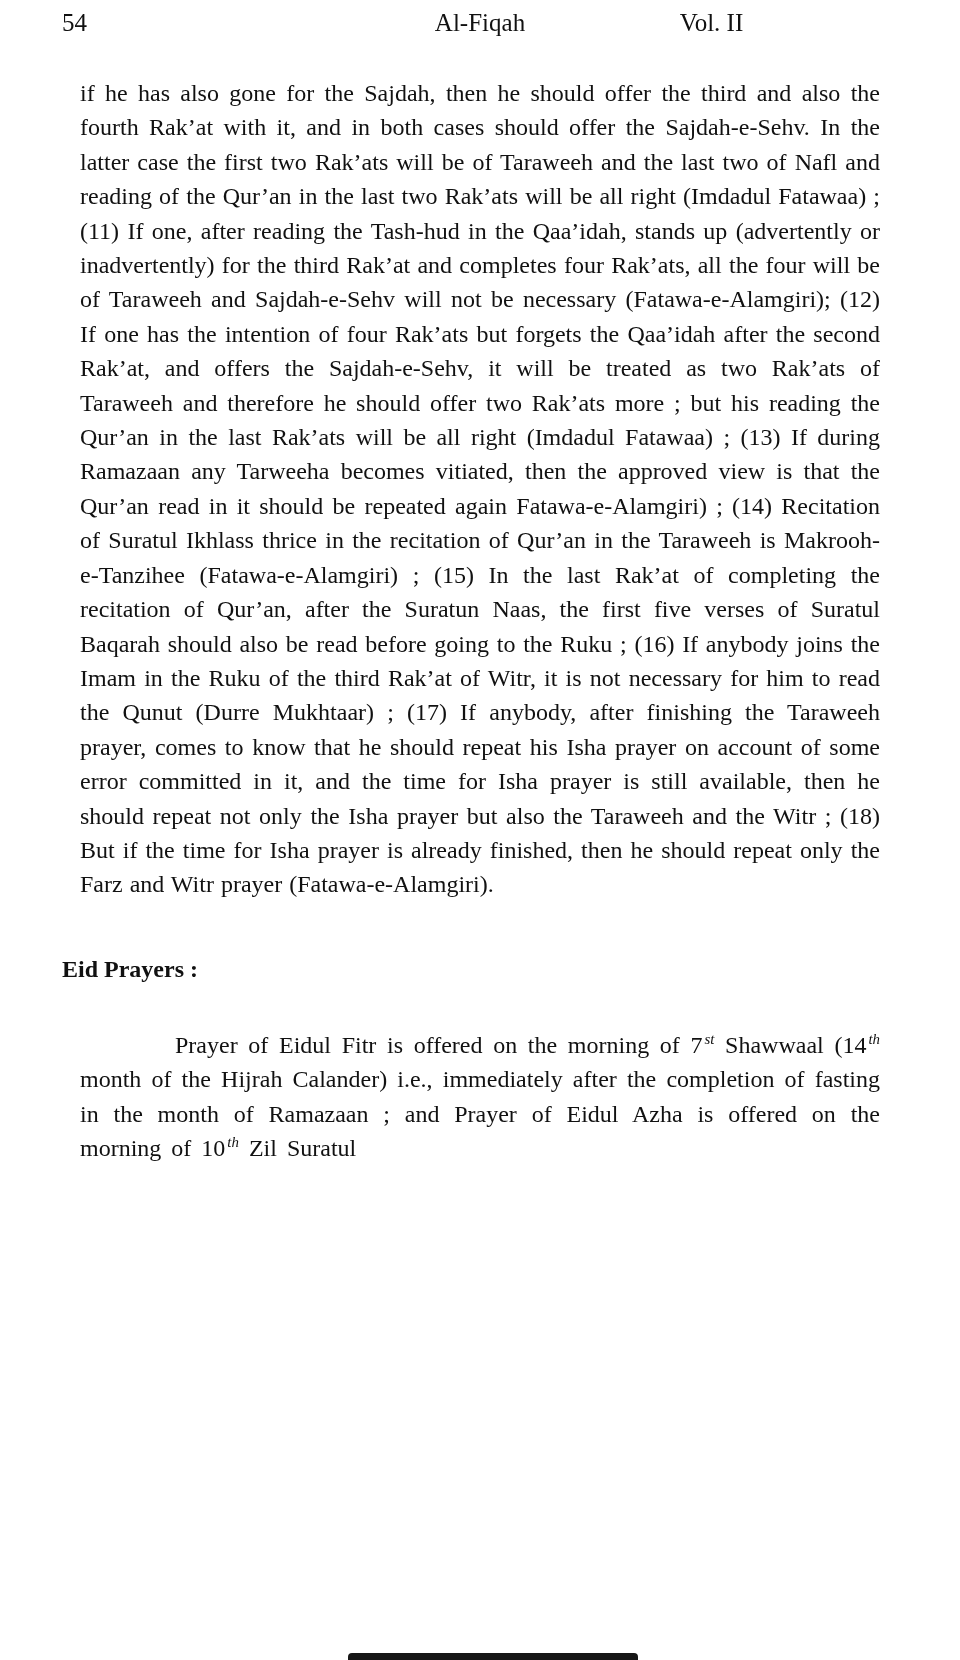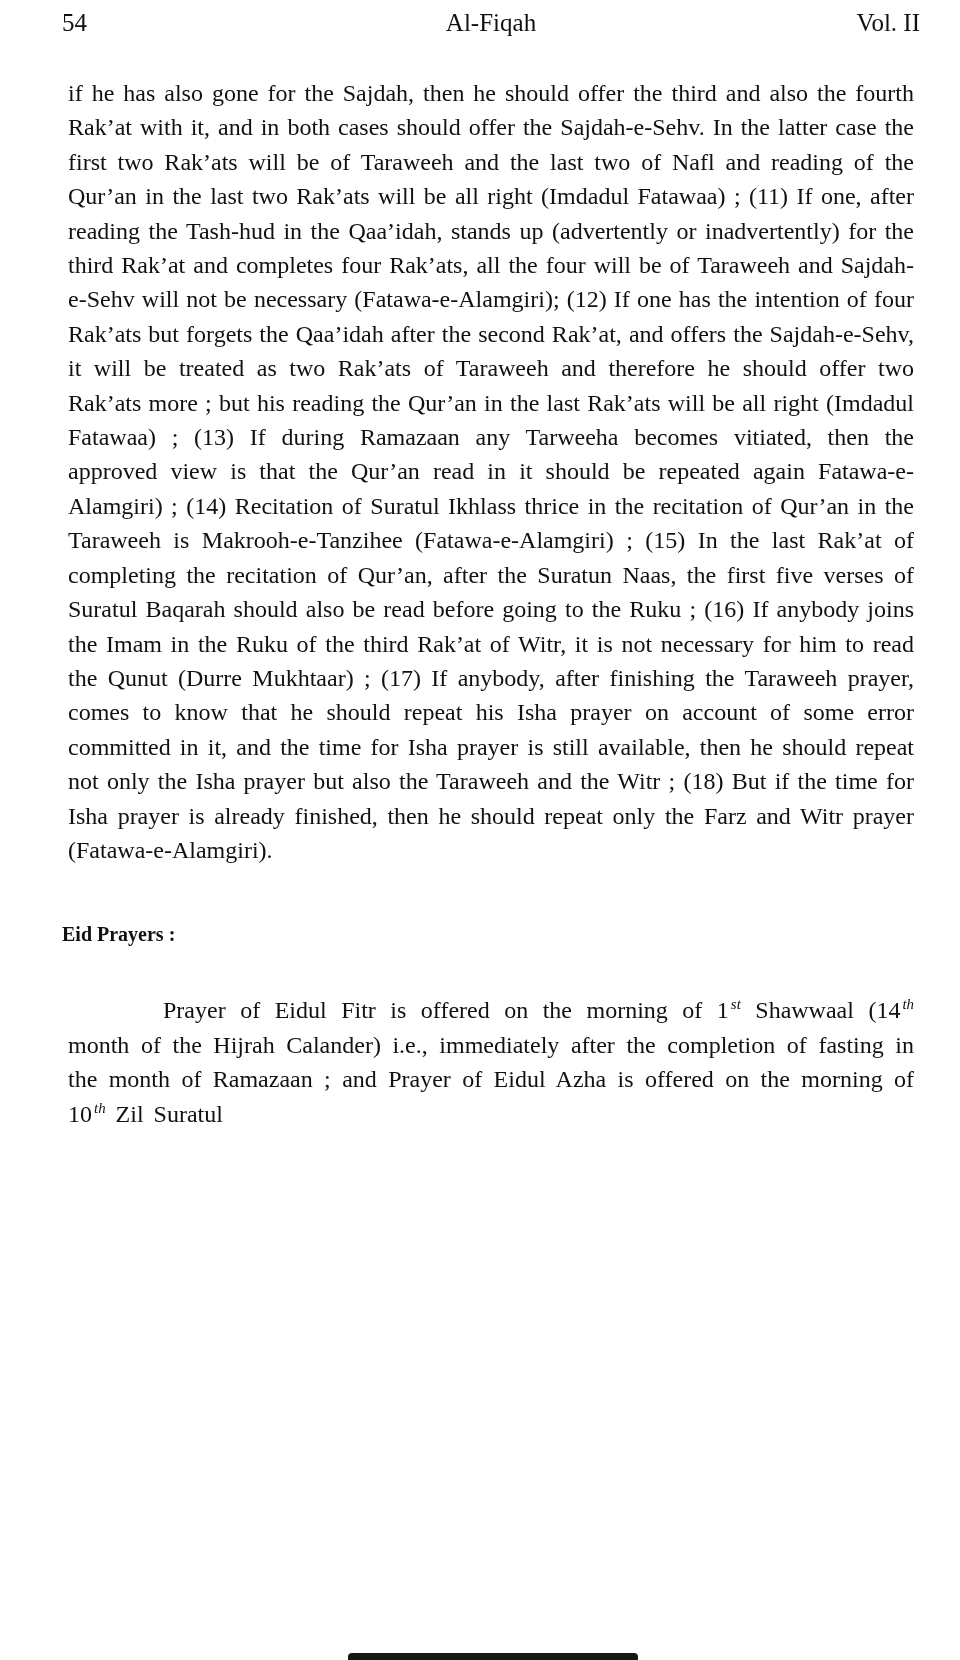--- a/index.html
+++ b/index.html
@@ -12,42 +12,42 @@
     background: #ffffff;
     color: #111111;
     font-family: "Liberation Serif", "DejaVu Serif", serif;
     position: relative;
     overflow: hidden;
   }
   .page {
     box-sizing: border-box;
     width: 960px;
     height: 1660px;
-    padding: 8px 40px 0 62px;
+    padding: 8px 62px 0 62px;
   }
   .page-header {
     display: grid;
     grid-template-columns: 1fr auto 1fr;
     align-items: baseline;
     font-size: 25px;
     line-height: 30px;
     margin-bottom: 38px;
   }
   .page-header .page-number { text-align: left; }
   .page-header .book-title  { }
-  .page-header .volume      { text-align: right; }
+  .page-header .volume      { text-align: center; }
   .para {
     font-size: 24px;
     line-height: 34.4px;
     text-align: justify;
-    margin: 6px;
+    margin: 18px;
     word-spacing: 1px;
   }
   .section-heading {
-    font-size: 20px;
+    font-size: 24px;
     line-height: 30px;
     font-weight: bold;
     margin: 52px 0 0 0;
   }
   .eid-para {
     margin-top: 44px;
     text-indent: 95px;
     word-spacing: 4px;
   }
   sup {
@@ -77,19 +77,19 @@
     <span class="book-title">Al-Fiqah</span>
     <span class="volume">Vol. II</span>
   </header>
 
   <main class="page-body">
 
     <p class="para">if he has also gone for the Sajdah, then he should offer the third and also the fourth Rak’at with it, and in both cases should offer the Sajdah-e-Sehv. In the latter case the first two Rak’ats will be of Taraweeh and the last two of Nafl and reading of the Qur’an in the last two Rak’ats will be all right (Imdadul Fatawaa) ; (11) If one, after reading the Tash-hud in the Qaa’idah, stands up (advertently or inadvertently) for the third Rak’at and completes four Rak’ats, all the four will be of Taraweeh and Sajdah-e-Sehv will not be necessary (Fatawa-e-Alamgiri); (12) If one has the intention of four Rak’ats but forgets the Qaa’idah after the second Rak’at, and offers the Sajdah-e-Sehv, it will be treated as two Rak’ats of Taraweeh and therefore he should offer two Rak’ats more ; but his reading the Qur’an in the last Rak’ats will be all right (Imdadul Fatawaa) ; (13) If during Ramazaan any Tarweeha becomes vitiated, then the approved view is that the Qur’an read in it should be repeated again Fatawa-e-Alamgiri) ; (14) Recitation of Suratul Ikhlass thrice in the recitation of Qur’an in the Taraweeh is Makrooh-e-Tanzihee (Fatawa-e-Alamgiri) ; (15) In the last Rak’at of completing the recitation of Qur’an, after the Suratun Naas, the first five verses of Suratul Baqarah should also be read before going to the Ruku ; (16) If anybody joins the Imam in the Ruku of the third Rak’at of Witr, it is not necessary for him to read the Qunut (Durre Mukhtaar) ; (17) If anybody, after finishing the Taraweeh prayer, comes to know that he should repeat his Isha prayer on account of some error committed in it, and the time for Isha prayer is still available, then he should repeat not only the Isha prayer but also the Taraweeh and the Witr ; (18) But if the time for Isha prayer is already finished, then he should repeat only the Farz and Witr prayer (Fatawa-e-Alamgiri).</p>
 
     <h2 class="section-heading">Eid Prayers :</h2>
 
-    <p class="para eid-para"><span>Prayer of Eidul Fitr is offered on the morning of 1</span><sup>st</sup><span> Shawwaal (14</span><sup>th</sup><span> month of the Hijrah Calander) i.e., immediately after the completion of fasting in the month of Ramazaan ; and Prayer of Eidul Azha is offered on the morning of 10</span><sup>th</sup><span> Zil Suratul</span></p>
+    <p class="para eid-para"><span>Prayer of Eidul Fitr is offered on the morning of 7</span><sup>st</sup><span> Shawwaal (14</span><sup>th</sup><span> month of the Hijrah Calander) i.e., immediately after the completion of fasting in the month of Ramazaan ; and Prayer of Eidul Azha is offered on the morning of 10</span><sup>th</sup><span> Zil Suratul</span></p>
 
   </main>
 
 </div>
 
 <div class="scan-artifact"></div>
 
 </body></html>

